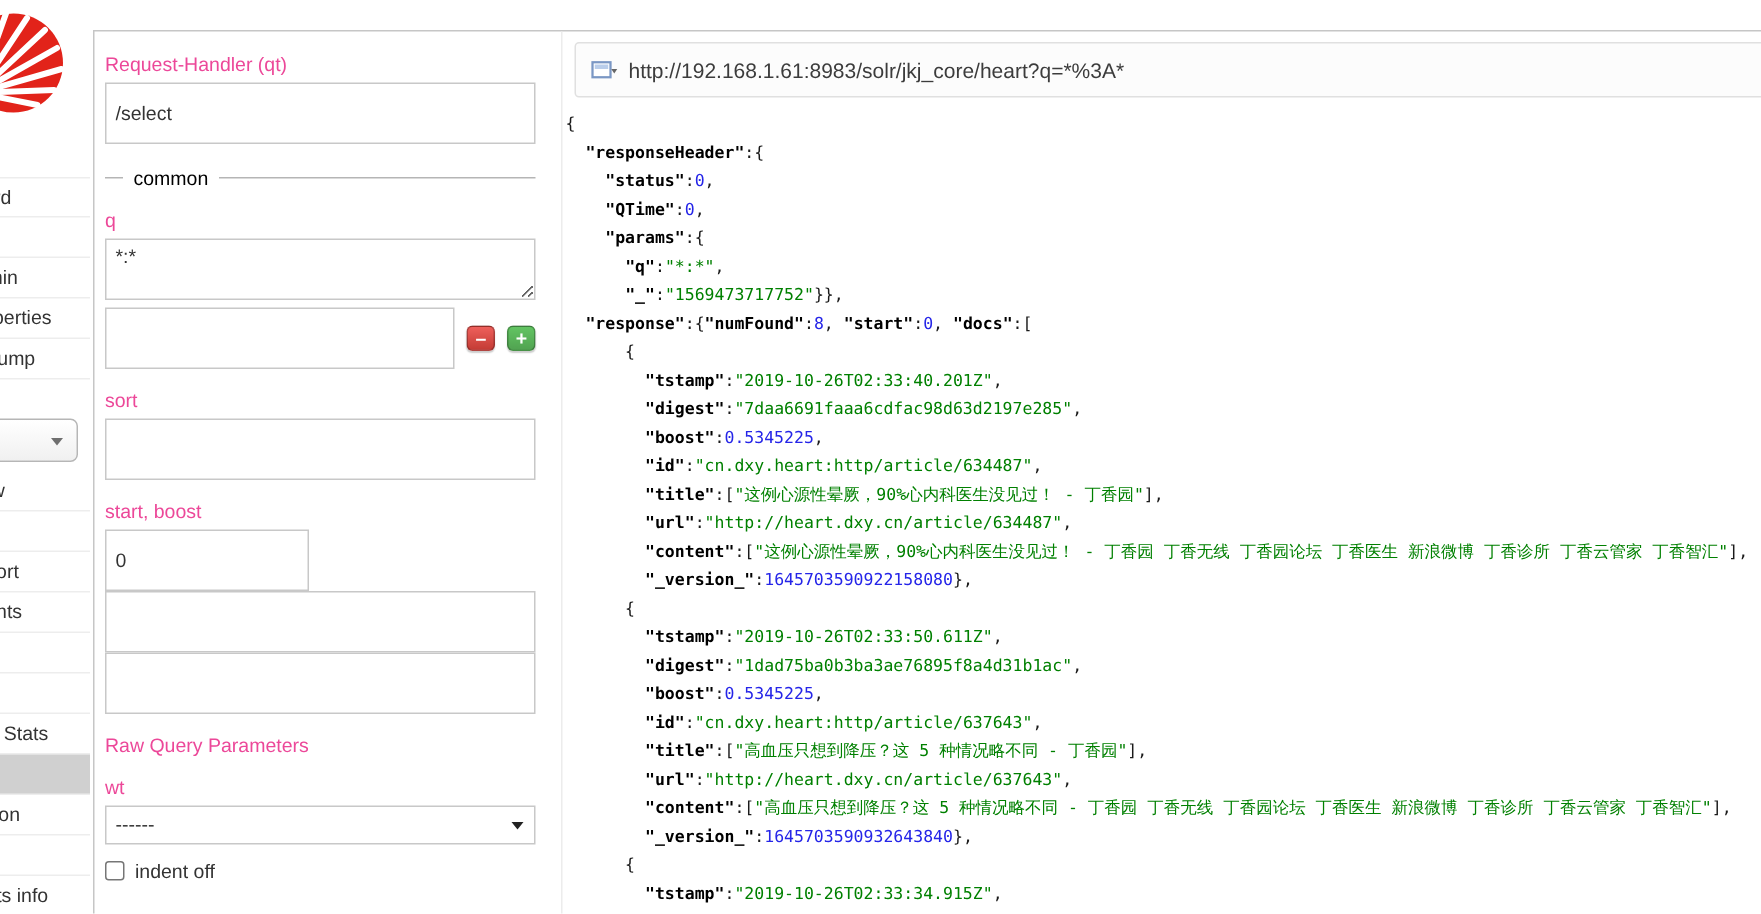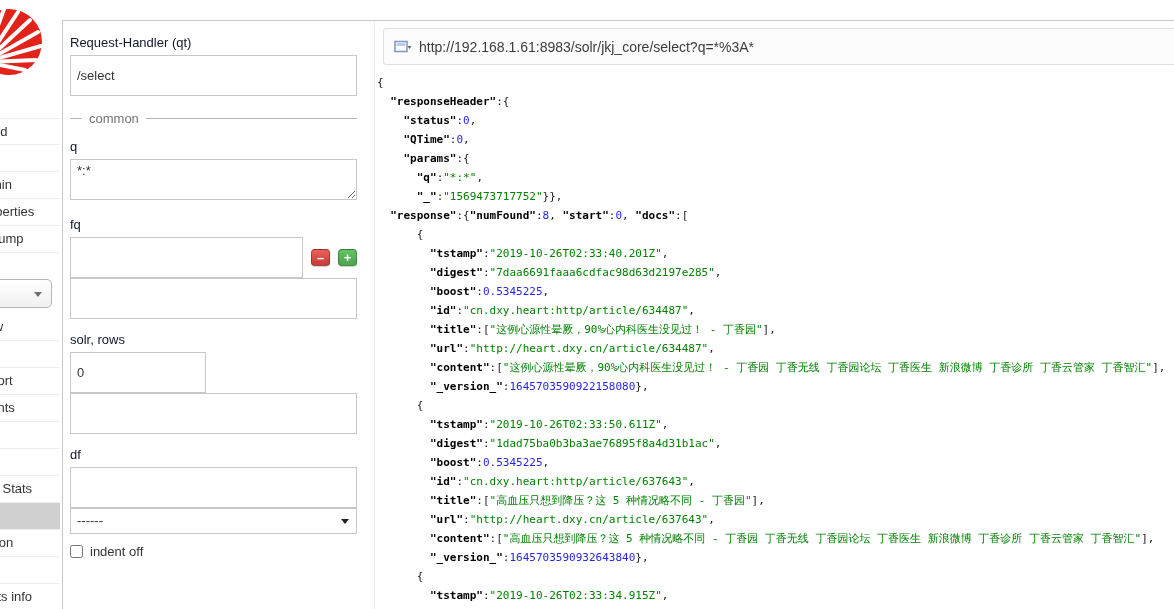--- a/index.html
+++ b/index.html
@@ -25,27 +25,27 @@
                  background:linear-gradient(#ffffff,#f0f0f0); cursor:pointer; }
   #core-select .arr { position:absolute; right:9px; top:12px; width:0; height:0;
                       border-left:4px solid transparent; border-right:4px solid transparent;
                       border-top:5px solid #6f6f6f; }
 
   
   #panel { position:absolute; left:62px; top:20px; width:1400px; height:800px;
            border:1px solid #c6c6c6; background:#fff; }
   #form-col { position:absolute; left:0; top:0; width:312px; height:800px; border-right:1px solid #ececec; }
   #qform { position:absolute; left:7px; top:14px; width:287px; }
-  #qform label.fl { display:block; font-size:13px; color:#0f172a; margin:13px 0 5px; }
+  #qform label.fl { display:block; font-size:13px; color:#ec4899; margin:13px 0 5px; }
   #qform label.first { margin-top:0; }
   .tinput { width:100%; height:41px; border:1px solid #c8c8c8; background:#fff;
             font-size:13px; color:#333; padding:0 6px; font-family:"Liberation Sans",sans-serif; }
   .tinput::placeholder { color:#9a9a9a; opacity:1; }
   textarea.tinput { height:41px; padding-top:3px; resize:both; }
-  .legend { display:flex; align-items:center; color:#737373; font-size:13px; margin:15px 0 0; }
+  .legend { display:flex; align-items:center; color:#000000; font-size:13px; margin:15px 0 0; }
   .legend::before { content:""; width:12px; border-top:1px solid #b5b5b5; margin-right:7px; }
   .legend::after  { content:""; flex:1; border-top:1px solid #b5b5b5; margin-left:7px; }
   .fqrow { display:flex; align-items:center; }
   .fqrow .tinput { width:235px; }
   .sqbtn { width:19px; height:17px; margin-left:8px; border-radius:4px; color:#fff;
            font-size:13px; font-weight:bold; line-height:15px; text-align:center;
            border:1px solid rgba(0,0,0,.25); cursor:pointer;
            box-shadow:0 1px 1px rgba(0,0,0,.2); }
   .btn-minus { background:linear-gradient(#ee5f5b,#c43c35); }
   .btn-plus  { background:linear-gradient(#62c462,#51a351); }
@@ -123,40 +123,41 @@
     <div id="form-col">
       <div id="qform">
         <label class="fl first">Request-Handler (qt)</label>
         <input class="tinput" type="text" value="/select" style="">
 
         <div class="legend">common</div>
 
         <label class="fl">q</label>
         <textarea class="tinput" style="">*:*</textarea>
 
-        <label class="fl">fq</label>
         <div class="fqrow">
           <input class="tinput" type="text" style="">
           <div class="sqbtn btn-minus">–</div>
           <div class="sqbtn btn-plus">+</div>
         </div>
 
+        <label class="fl">sort</label>
         <input class="tinput" type="text" style="">
 
-        <label class="fl">solr, rows</label>
+        <label class="fl">start, boost</label>
         <div class="two">
           <input class="tinput" type="text" value="0" style="">
         </div>
 
         <input class="tinput" type="text" style="">
 
-        <label class="fl">df</label>
         <input class="tinput" type="text" style="">
 
+        <label class="fl">Raw Query Parameters</label>
 
+        <label class="fl">wt</label>
         <div class="fakesel">
           <span>------</span>
           <span class="arr"></span>
         </div>
 
         <div class="chkrow">
           <input type="checkbox" style="">
           <span>indent off</span>
         </div>
         
@@ -165,18 +166,18 @@
       </div>
     </div>
   </div>
 
   <div id="url-bar">
     <svg width="18" height="14" viewBox="0 0 18 14">
       <rect x="1" y="1.5" width="12" height="10" fill="#ffffff" stroke="#7a97c4" stroke-width="1.5"></rect>
       <rect x="2.5" y="3" width="9" height="3" fill="#b9cdea"></rect>
       <path d="M13.5 6 L17.5 6 L15.5 9 Z" fill="#666666"></path>
     </svg>
-    <a id="url-text">http://192.168.1.61:8983/solr/jkj_core/select?q=*%3A*</a>
+    <a id="url-text">http://192.168.1.61:8983/solr/jkj_core/heart?q=*%3A*</a>
   </div>
 
   <div id="json-view"><div>{</div><div>  <span class="jk">"responseHeader"</span>:{</div><div>    <span class="jk">"status"</span>:<span class="jn">0</span>,</div><div>    <span class="jk">"QTime"</span>:<span class="jn">0</span>,</div><div>    <span class="jk">"params"</span>:{</div><div>      <span class="jk">"q"</span>:<span class="js">"*:*"</span>,</div><div>      <span class="jk">"_"</span>:<span class="js">"1569473717752"</span>}},</div><div>  <span class="jk">"response"</span>:{<span class="jk">"numFound"</span>:<span class="jn">8</span>, <span class="jk">"start"</span>:<span class="jn">0</span>, <span class="jk">"docs"</span>:[</div><div>      {</div><div>        <span class="jk">"tstamp"</span>:<span class="js">"2019-10-26T02:33:40.201Z"</span>,</div><div>        <span class="jk">"digest"</span>:<span class="js">"7daa6691faaa6cdfac98d63d2197e285"</span>,</div><div>        <span class="jk">"boost"</span>:<span class="jn">0.5345225</span>,</div><div>        <span class="jk">"id"</span>:<span class="js">"cn.dxy.heart:http/article/634487"</span>,</div><div>        <span class="jk">"title"</span>:[<span class="js">"这例心源性晕厥，90%心内科医生没见过！ - 丁香园"</span>],</div><div>        <span class="jk">"url"</span>:<span class="js">"http://heart.dxy.cn/article/634487"</span>,</div><div>        <span class="jk">"content"</span>:[<span class="js">"这例心源性晕厥，90%心内科医生没见过！ - 丁香园 丁香无线 丁香园论坛 丁香医生 新浪微博 丁香诊所 丁香云管家 丁香智汇"</span>],</div><div>        <span class="jk">"_version_"</span>:<span class="jn">1645703590922158080</span>},</div><div>      {</div><div>        <span class="jk">"tstamp"</span>:<span class="js">"2019-10-26T02:33:50.611Z"</span>,</div><div>        <span class="jk">"digest"</span>:<span class="js">"1dad75ba0b3ba3ae76895f8a4d31b1ac"</span>,</div><div>        <span class="jk">"boost"</span>:<span class="jn">0.5345225</span>,</div><div>        <span class="jk">"id"</span>:<span class="js">"cn.dxy.heart:http/article/637643"</span>,</div><div>        <span class="jk">"title"</span>:[<span class="js">"高血压只想到降压？这 5 种情况略不同 - 丁香园"</span>],</div><div>        <span class="jk">"url"</span>:<span class="js">"http://heart.dxy.cn/article/637643"</span>,</div><div>        <span class="jk">"content"</span>:[<span class="js">"高血压只想到降压？这 5 种情况略不同 - 丁香园 丁香无线 丁香园论坛 丁香医生 新浪微博 丁香诊所 丁香云管家 丁香智汇"</span>],</div><div>        <span class="jk">"_version_"</span>:<span class="jn">1645703590932643840</span>},</div><div>      {</div><div>        <span class="jk">"tstamp"</span>:<span class="js">"2019-10-26T02:33:34.915Z"</span>,</div></div>
 
 </div>
 
 </body></html>

